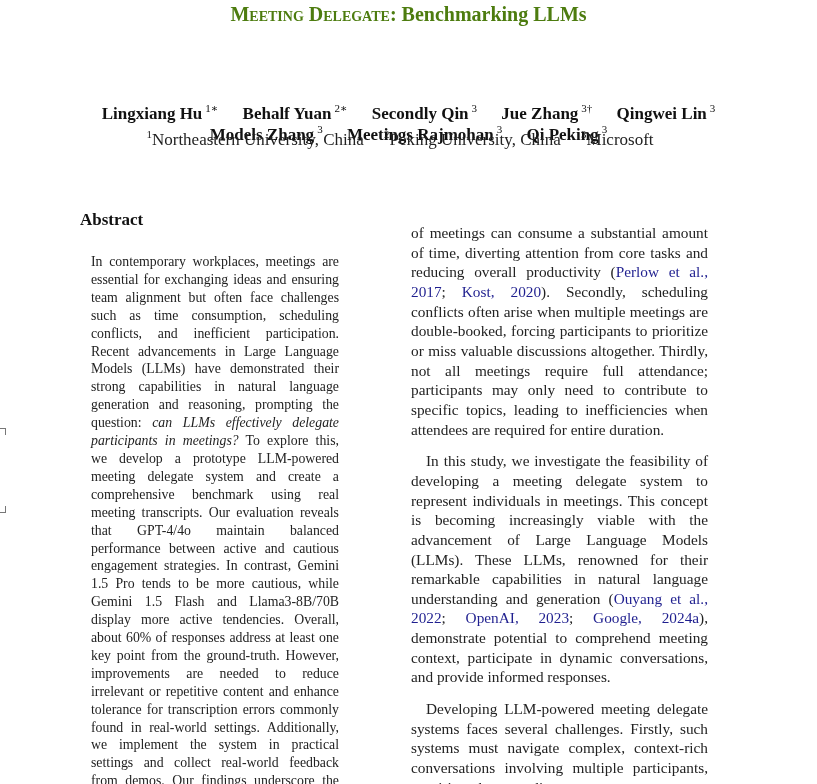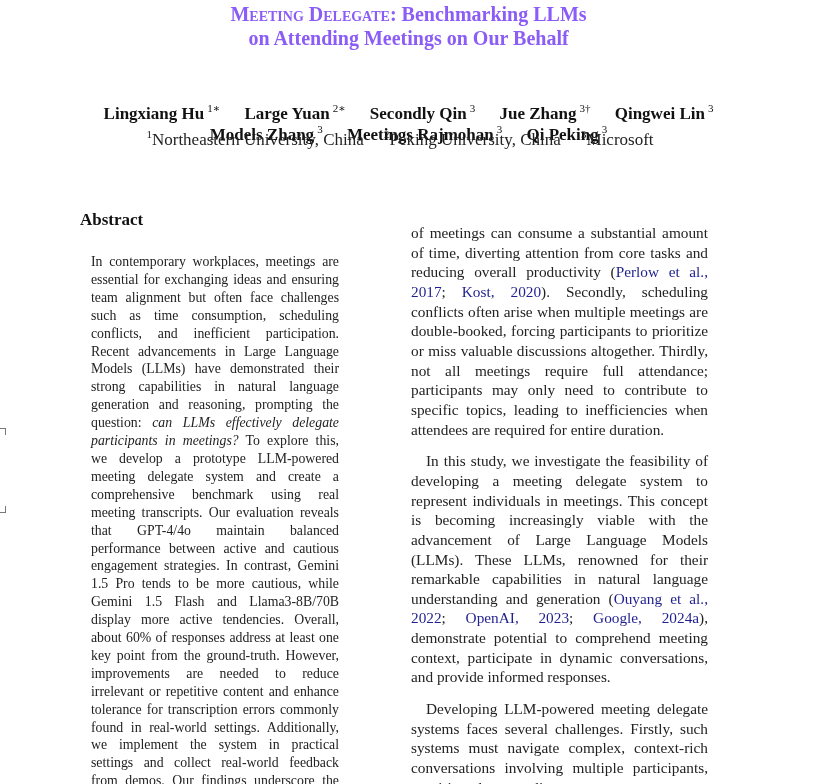--- a/index.html
+++ b/index.html
@@ -2,21 +2,21 @@
 <html><head>
 <meta charset="utf-8">
 <style>
   html, body { margin: 0; padding: 0; background: #ffffff; }
   body {
     width: 817px; height: 784px; overflow: hidden; position: relative;
     font-family: "Liberation Serif", "DejaVu Serif", serif; color: #1a1a1a;
   }
   .title {
     position: absolute; left: 0; width: 817px; top: 2px; text-align: center;
-    font-weight: bold; font-size: 20px; line-height: 24px; color: #8b5cf6;
+    font-weight: bold; font-size: 20px; line-height: 24px; color: #4d7c0f;
   }
   .title .sc { font-variant: small-caps; }
   .authors {
     position: absolute; left: 0; width: 817px; text-align: center;
     font-weight: bold; font-size: 17px; line-height: 21px; color: #111;
   }
   .authors .a { display: inline-block; margin: 16px 10px; white-space: nowrap; }
   .authors sup { font-weight: normal; font-size: 11px; vertical-align: 7px; margin-left: 3px; }
   .affils {
     position: absolute; left: 0; width: 800px; top: 124px; text-align: center;
@@ -40,26 +40,25 @@
   em { font-style: italic; }
   .mark { position: absolute; left: 0; width: 5px; height: 6px; border-color: #777; border-style: solid; }
   .mark.top { top: 428px; border-width: 1px 1px 0 0; }
   .mark.bot { top: 506px; border-width: 0 1px 1px 0; }
 </style>
 </head>
 <body>
 
 <div class="title">
   <div><span class="sc">Meeting Delegate</span><span>: Benchmarking LLMs</span></div>
-  <div>on Attending Meetings on Our Behalf</div>
 </div>
 
 <div class="authors" style="top:82px;">
   <span class="a"><span>Lingxiang Hu</span><sup>1∗</sup></span>
-  <span class="a"><span>Large Yuan</span><sup>2∗</sup></span>
+  <span class="a"><span>Behalf Yuan</span><sup>2∗</sup></span>
   <span class="a"><span>Secondly Qin</span><sup>3</sup></span>
   <span class="a"><span>Jue Zhang</span><sup>3†</sup></span>
   <span class="a"><span>Qingwei Lin</span><sup>3</sup></span>
 </div>
 
 <div class="authors" style="top:103px;">
   <span class="a"><span>Models Zhang</span><sup>3</sup></span>
   <span class="a"><span>Meetings Rajmohan</span><sup>3</sup></span>
   <span class="a"><span>Qi Peking</span><sup>3</sup></span>
 </div>

